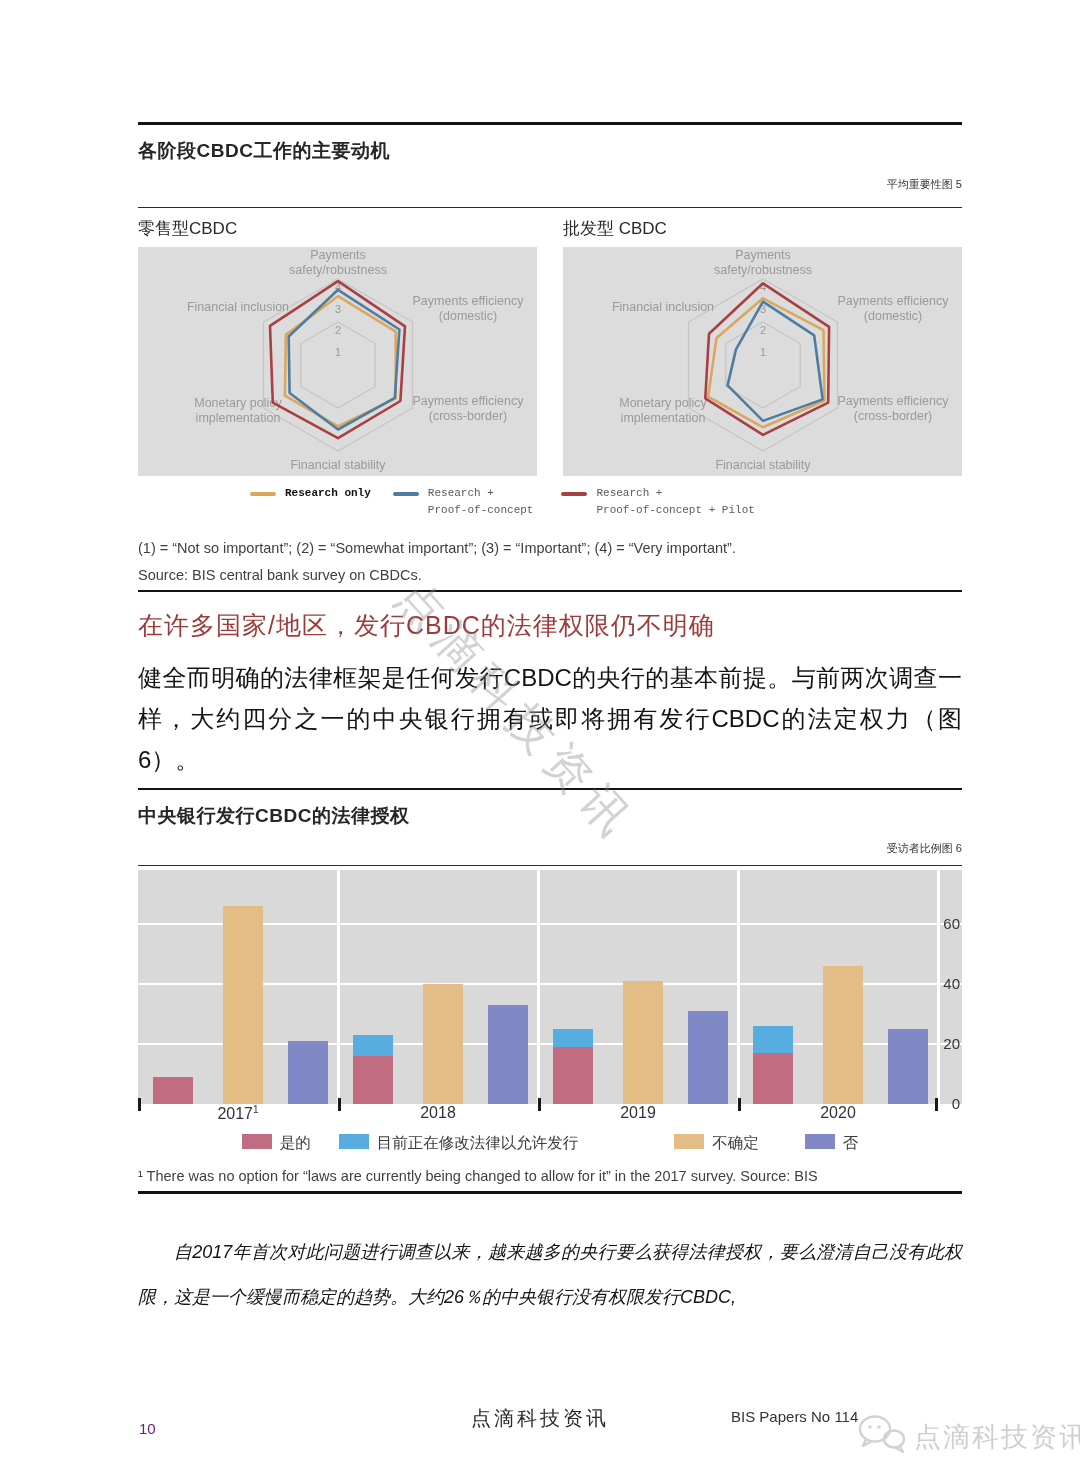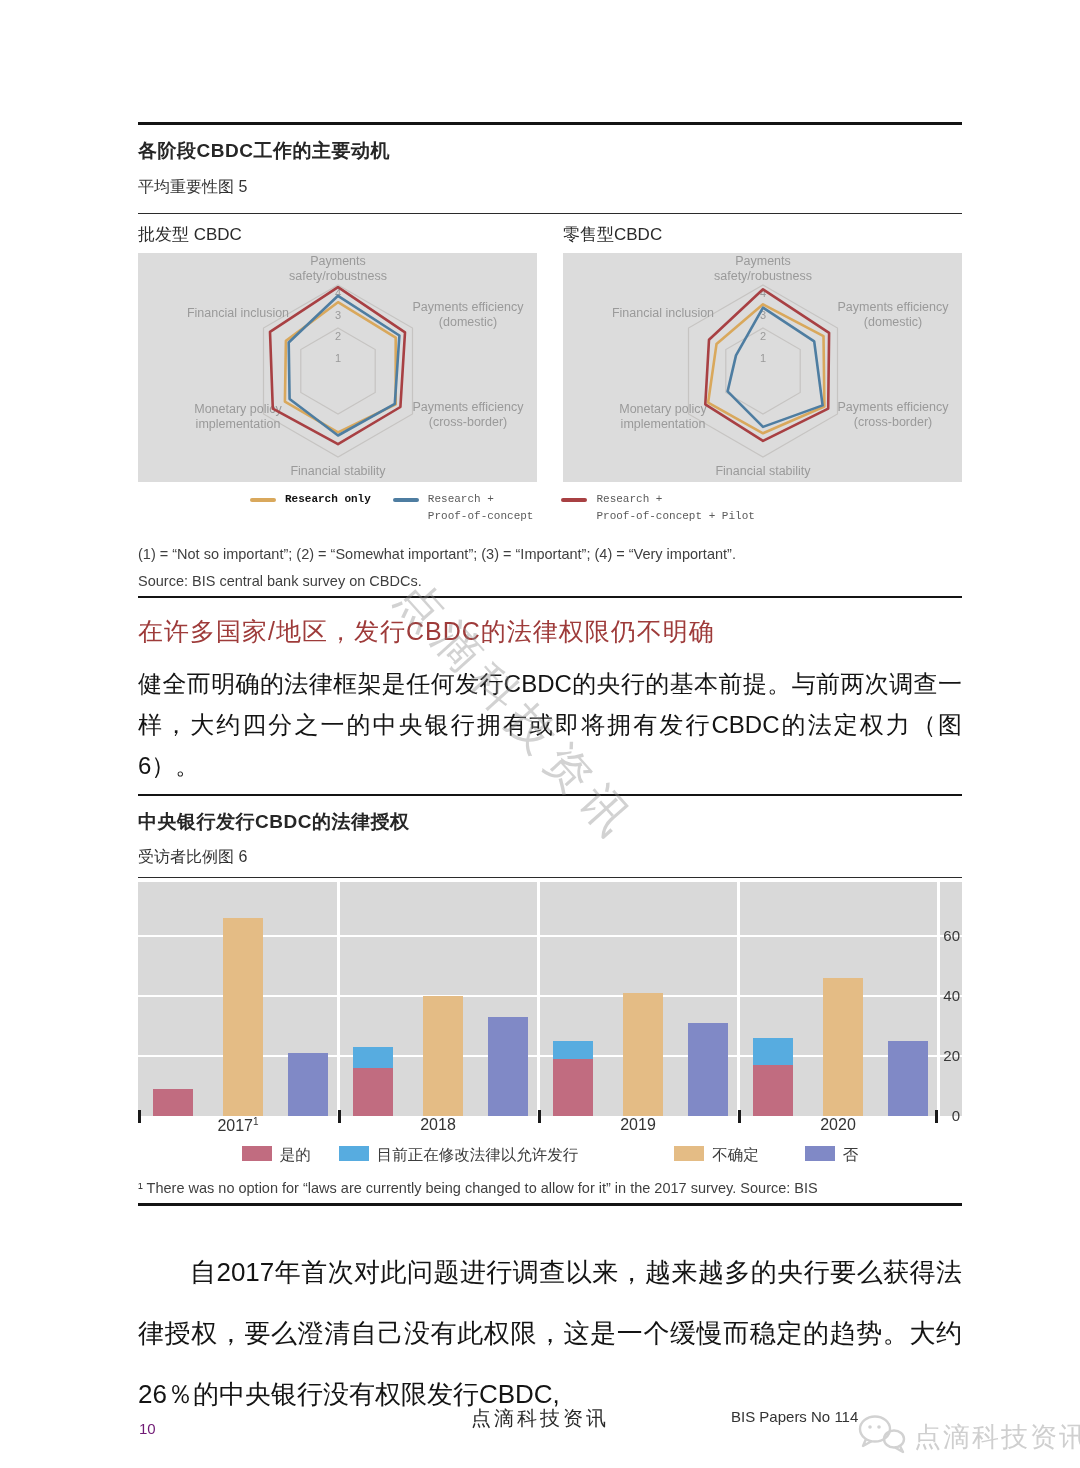--- a/index.html
+++ b/index.html
@@ -4,21 +4,21 @@
 <style>
   html,body{margin:0;padding:0;background:#efefef;}
   .page{position:relative;width:1080px;height:1468px;background:#ffffff;margin:0 auto;
         font-family:"Liberation Sans","DejaVu Sans",sans-serif;color:#1c1c1c;overflow:hidden;}
   .content{position:absolute;left:138px;top:0;width:824px;z-index:1;}
   .rule{background:#141414;width:100%;}
   .rule-top{margin-top:122px;height:3px;}
   .rule-thin{height:1px;background:#2b2b2b;}
   .rule-end{height:2px;}
   .fig-title{margin-top:13px;font-size:19px;font-weight:600;color:#262626;letter-spacing:.5px;}
-  .fig-subrow{margin-top:13px;display:flex;justify-content:flex-start;font-size:16px;color:#333;}
+  .fig-subrow{margin-top:13px;display:flex;justify-content:flex-end;font-size:11px;color:#333;}
   .rule-f5{margin-top:15px;}
   .panel-titles{margin-top:9px;display:flex;font-size:17px;color:#2a2a2a;}
   .panel-titles span{width:399px;}
   .panel-titles span + span{margin-left:26px;}
   .radar-row{margin-top:7px;display:flex;}
   .radar-panel{width:399px;height:229px;background:#dcdcdc;}
   .radar-panel + .radar-panel{margin-left:26px;}
   .fig5-legend{margin-top:9px;display:flex;align-items:flex-start;min-height:38px;}
   .leg-item{display:flex;align-items:flex-start;}
   .leg-line{display:inline-block;width:26px;height:4px;border-radius:2px;margin-top:7px;margin-right:9px;flex:none;}
@@ -44,21 +44,21 @@
   .year-row{position:relative;height:26px;padding-top:0;}
   .year-lab{position:absolute;width:200px;text-align:center;font-size:16px;color:#333;}
   .year-lab sup{font-size:10px;}
   .fig6-legend{margin-top:3px;display:flex;align-items:center;font-size:15.5px;color:#3c3c3c;justify-content:center;}
   .fig6-legend .leg-item + .leg-item{margin-left:28px;}
   .fig6-legend .gap-big{margin-left:96px !important;}
   .fig6-legend .gap-mid{margin-left:46px !important;}
   .f6-fn1{margin-top:14px;}
   .f6-fn2{margin-top:11px;}
   .rule-end2{margin-top:7px;height:3px;}
-  .para2{margin-top:36px;text-indent:2em;line-height:61px;font-size:26px;}
+  .para2{margin-top:36px;text-indent:2em;line-height:45px;font-size:18px;font-style:italic;}
   .footer{position:absolute;left:0;top:1405px;width:1080px;z-index:1;}
   .footer .pageno{position:absolute;left:139px;top:15px;font-size:15px;color:#701a75;}
   .footer .fcenter{position:absolute;left:0;width:1080px;text-align:center;font-size:20px;color:#2a2a2a;letter-spacing:3px;}
   .footer .fright{position:absolute;left:731px;top:3px;font-size:15px;color:#333;}
   .diag-watermark{position:absolute;left:428px;top:568px;z-index:3;pointer-events:none;
      font-size:46px;letter-spacing:9px;color:rgba(138,138,138,0.38);
      transform:rotate(48deg);transform-origin:0 0;white-space:nowrap;}
   .corner-wm{position:absolute;right:-8px;top:1412px;z-index:2;display:flex;align-items:center;
      color:#cfcfcf;font-size:27px;letter-spacing:2px;pointer-events:none;}
   .corner-wm svg{margin-right:6px;}
@@ -73,22 +73,22 @@
 
     <div class="rule rule-top"></div>
     <div class="fig-title">各阶段CBDC工作的主要动机</div>
     <div class="fig-subrow">
       <span>平均重要性</span>
       <span>图 5</span>
     </div>
     <div class="rule rule-thin rule-f5"></div>
 
     <div class="panel-titles">
+      <span>零售型CBDC</span>
       <span>批发型 CBDC</span>
-      <span>零售型CBDC</span>
     </div>
 
     <div class="radar-row">
       <div class="radar-panel" id="radar-panel-0"><svg width="399" height="229">
             <polygon points="200.0,75.0 237.2,96.5 237.2,139.5 200.0,161.0 162.8,139.5 162.8,96.5" fill="none" stroke="#c6c4c2" stroke-width="1.2"></polygon>
             <polygon points="200.0,32.0 274.5,75.0 274.5,161.0 200.0,204.0 125.5,161.0 125.5,75.0" fill="none" stroke="#c6c4c2" stroke-width="1.2"></polygon>
             <text x="200" y="108.5" text-anchor="middle" font-size="11" fill="#9a9a9a">1</text>
             <text x="200" y="87.0" text-anchor="middle" font-size="11" fill="#9a9a9a">2</text>
             <text x="200" y="65.5" text-anchor="middle" font-size="11" fill="#9a9a9a">3</text>
             <text x="200" y="44.0" text-anchor="middle" font-size="11" fill="#9a9a9a">4</text>

